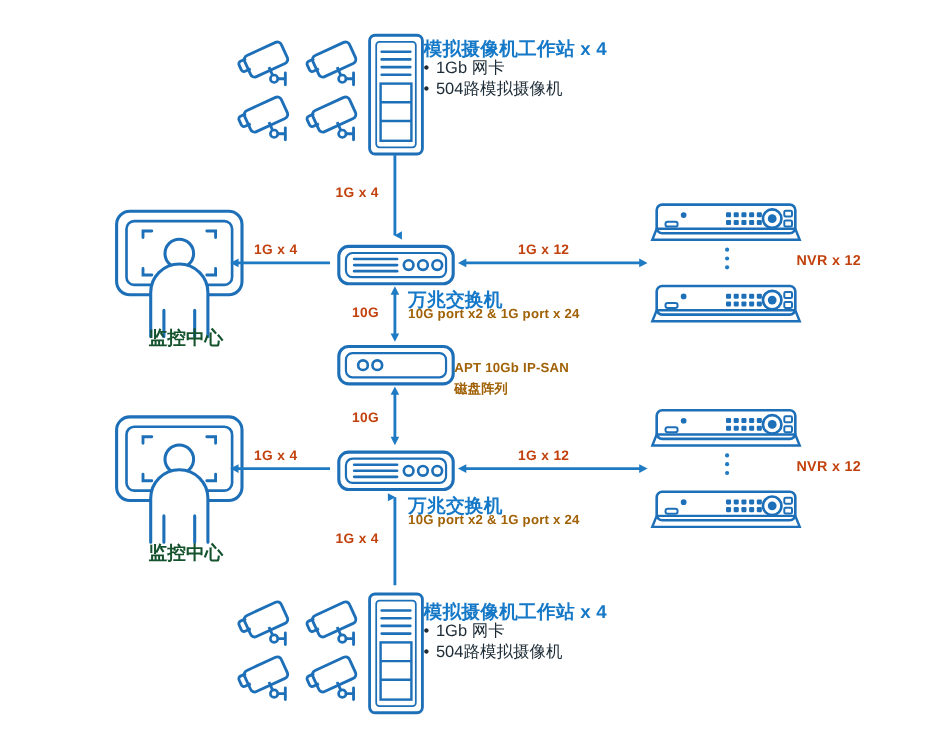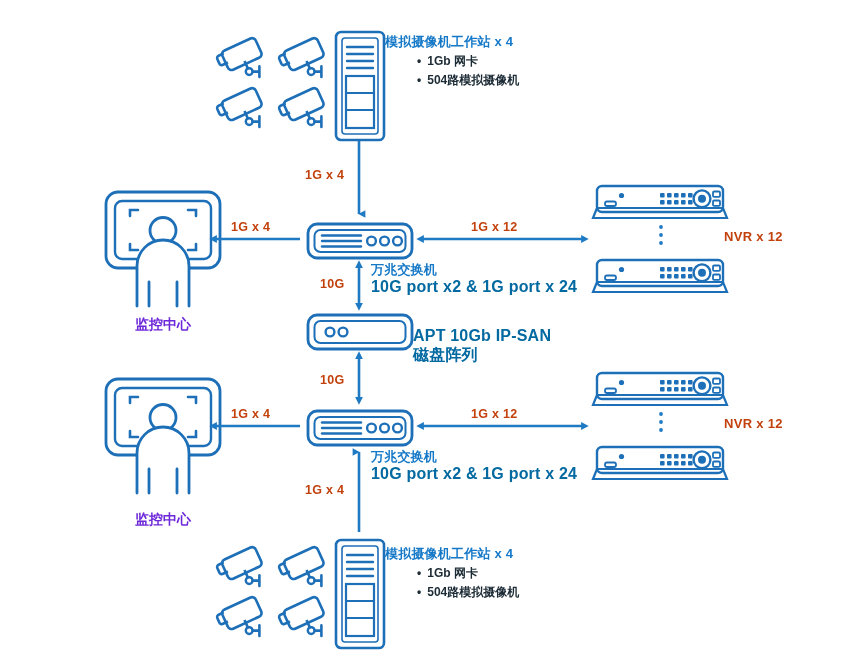--- a/index.html
+++ b/index.html
@@ -8,30 +8,30 @@
     background:#ffffff;
     font-family:"Liberation Sans","DejaVu Sans",sans-serif;
     overflow:hidden;
     position:relative;
   }
   #diagram{position:absolute;left:0;top:0;width:858px;height:668px;}
 
   .lbl{position:absolute;white-space:nowrap;}
 
   
-  .t-blue{color:#1679c8;font-weight:bold;font-size:13px;letter-spacing:.2px;}
-  
-  .t-dark{color:#0369a1;font-weight:bold;font-size:16px;letter-spacing:.2px;}
+  .t-blue{color:#1679c8;font-weight:bold;font-size:17px;letter-spacing:.2px;}
+  
+  .t-dark{color:#a16207;font-weight:bold;font-size:12px;letter-spacing:.2px;}
   
   .t-link{color:#c2410c;font-weight:bold;font-size:12.5px;letter-spacing:.3px;}
   
-  .t-cap{color:#6d28d9;font-weight:bold;font-size:14px;margin-top:20px;}
+  .t-cap{color:#14532d;font-weight:bold;font-size:17px;}
 
   .bullets{position:absolute;}
-  .bullets div{color:#1c2b35;font-weight:bold;font-size:12px;white-space:nowrap;line-height:19px;padding-left:32px;}
+  .bullets div{color:#1c2b35;font-weight:normal;font-size:15px;white-space:nowrap;line-height:19px;}
   .bullets div::before{content:"\2022";color:#1c2b35;margin-right:6px;}
 </style>
 </head>
 <body>
 
 <svg id="diagram" viewBox="0 0 858 668" xmlns="http://www.w3.org/2000/svg">
   <defs>
     <marker id="arrDown" markerWidth="9" markerHeight="9" refX="4.5" refY="7.6" orient="auto" markerUnits="userSpaceOnUse">
       <path d="M0.8,1.2 L8.2,1.2 L4.5,8.2 Z" fill="#1f7ac4"></path>
     </marker>

